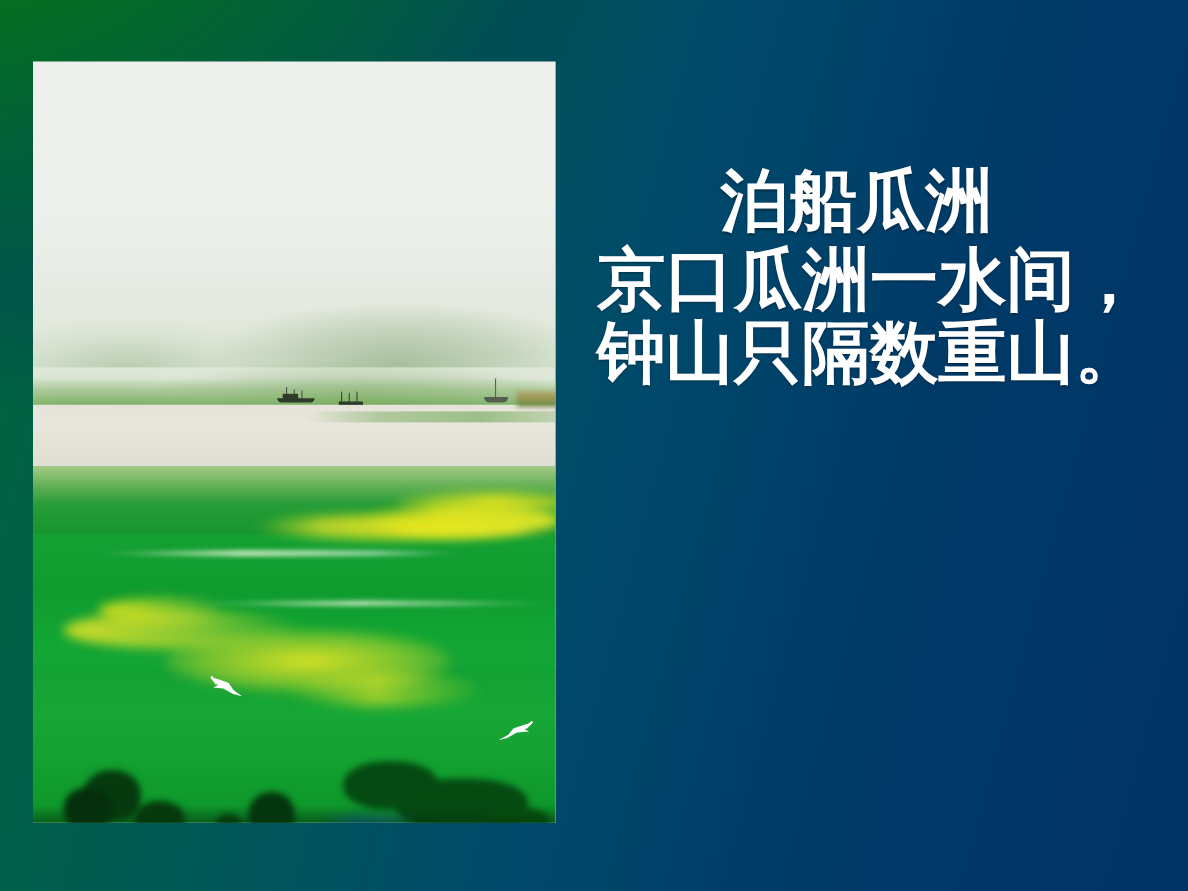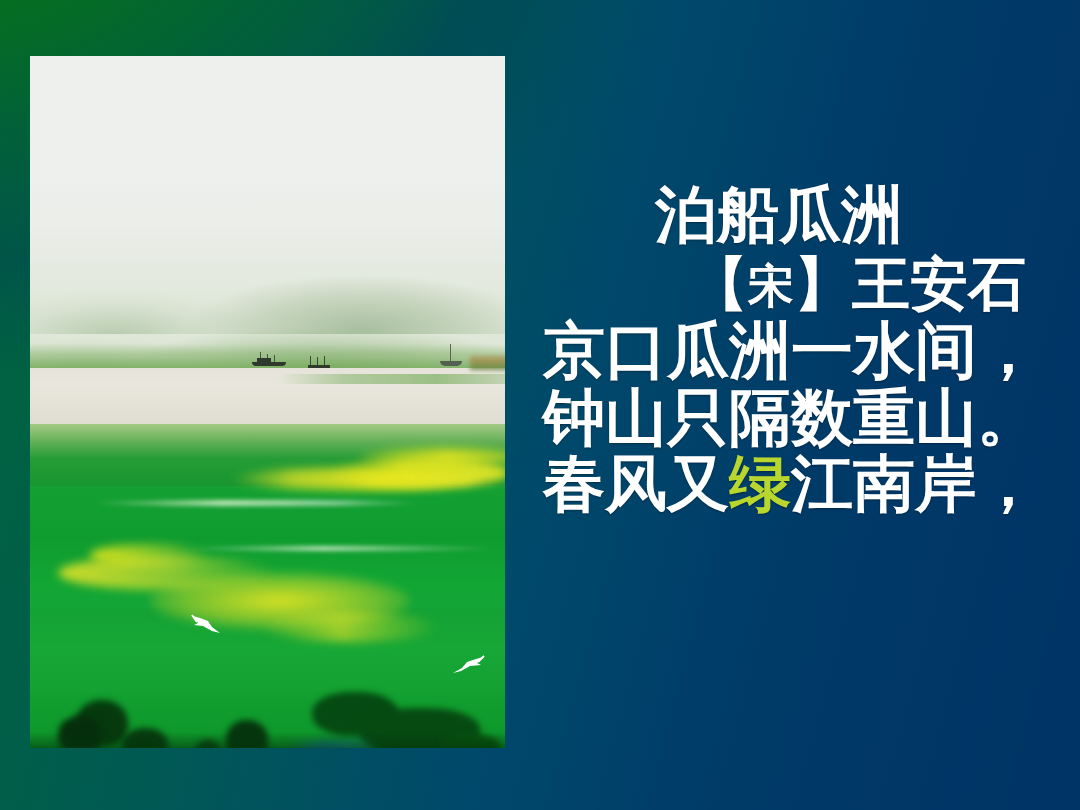--- a/index.html
+++ b/index.html
@@ -50,21 +50,20 @@
   .mast{position:absolute;background:#4a5347;width:1px;}
   .tree{position:absolute;border-radius:48% 48% 40% 40%;filter:blur(3px);}
   
   #poem{
     position:absolute;left:515px;top:150px;width:555px;
     color:#ffffff;
     font-family:"DejaVu Sans","Liberation Sans",sans-serif;
     font-weight:bold;
     letter-spacing:0px;
     text-shadow:0 1px 2px rgba(0,0,0,.35);
-    margin-top:32px;
   }
   .pline{white-space:nowrap;line-height:1.08;}
   #title{font-size:62px;padding-left:140px;margin-bottom:4px;}
   #author{font-size:58px;padding-left:175px;margin-bottom:2px;}
   #author .dyn{font-size:46px;vertical-align:2px;}
   .body-line{font-size:62px;padding-left:28px;}
   .hl{color:#b9d62f;}
 </style>
 </head>
 <body>
@@ -137,20 +136,18 @@
     <div class="tree" style="left:330px;top:652px;width:120px;height:48px;background:#064a12;border-radius:44%;"></div>
     <div class="tree" style="left:410px;top:678px;width:60px;height:24px;background:#07520f;"></div>
     <div style="position:absolute;left:258px;top:686px;width:90px;height:16px;filter:blur(4px);background:linear-gradient(90deg,rgba(16,140,60,0) 0%, rgba(20,110,190,.8) 40%, rgba(30,130,200,.6) 75%, rgba(16,140,60,0) 100%);"></div>
     <div style="position:absolute;left:0;top:676px;width:100%;height:16px;background:linear-gradient(180deg,rgba(4,60,14,0) 0%, rgba(4,52,12,.55) 100%);"></div>
   </div>
 
   <div id="poem">
 
     <div class="pline" id="title">泊船瓜洲</div>
 
-    <div class="pline" id="author"><span>【</span><span class="dyn">宋</span><span>】</span><span>王安石</span></div>
 
     <div class="pline body-line">京口瓜洲一水间，</div>
     <div class="pline body-line">钟山只隔数重山。</div>
-    <div class="pline body-line"><span>春风又</span><span class="hl">绿</span><span>江南岸，</span></div>
 
   </div>
 </div>
 
 </body></html>

